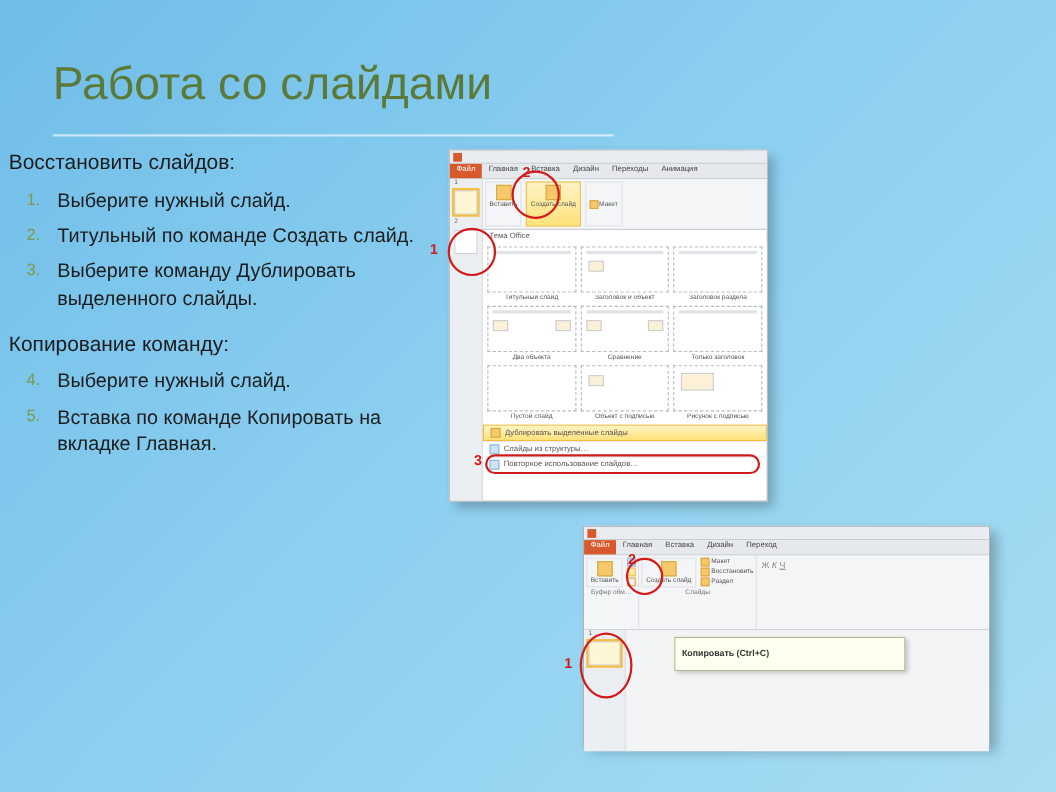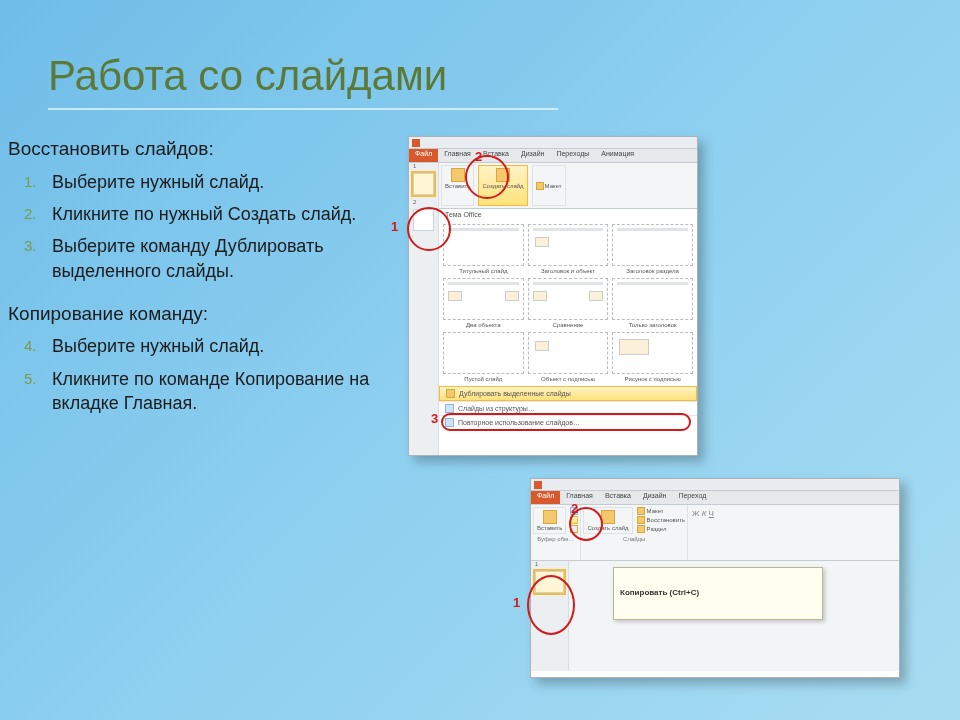--- a/index.html
+++ b/index.html
@@ -8,21 +8,21 @@
     font-family: "Segoe UI", Arial, sans-serif;
     background: linear-gradient(135deg, #6fbde8 0%, #8ed0f0 50%, #a8dcf2 100%);
     position: relative;
   }
   .slide-inner { position: absolute; inset: 0; }
   .title {
     position: absolute; left: 48px; top: 52px;
     font-size: 42px; font-weight: 400;
     color: #5b7a3a;  
     border-bottom: 2px solid rgba(255,255,255,.6);
-    padding-bottom: 8px;
+    padding-bottom: 22px;
     width: 510px;
   }
   .body-col {
     position: absolute; left: 8px; top: 136px; width: 400px;
     color: #1c1c1c; font-size: 18px; line-height: 1.35;
   }
   .body-col p.lead { font-size: 19px; margin-bottom: 6px; }
   .body-col ol {
     list-style: none;
     counter-reset: step;
@@ -85,49 +85,49 @@
 
   
   #shot1 { left:408px; top:136px; width:290px; height:320px; }
   #shot1 .ribbon { height:46px; }
   #shot1 .thumbs { height:100%; }
   #shot1 .c1 { display:flex; height:calc(100% - 26px); }
   #shot1 .right { flex:1; display:flex; flex-direction:column; }
 
   
   #shot2 { left:530px; top:478px; width:370px; height:200px; }
-  #shot2 .ribbon { height:56px; }
+  #shot2 .ribbon { height:68px; }
   #shot2 .c2 { display:flex; height:calc(100% - 88px); }
   #shot2 .thumbs { width:38px; }
   #shot2 .canvas { flex:1; background:#f3f4f6; position:relative; }
   #shot2 .tooltip {
     position:absolute; left:44px; top:6px; width:210px;
-    background:#fffff0; border:1px solid #b8b894; padding:20px 6px;
+    background:#fffff0; border:1px solid #b8b894; padding:9px 6px;
     font-size:8px; color:#333; box-shadow:2px 2px 4px rgba(0,0,0,.2);
   }
   #shot2 .tooltip .tthdr { font-weight:700; margin-bottom:2px; }
 </style>
 </head>
 <body>
 
 <div class="slide-inner">
 
   <div class="title">Работа со слайдами</div>
 
   <div class="body-col">
     <p class="lead">Восстановить слайдов:</p>
     <ol>
       <li>Выберите нужный слайд.</li>
-      <li>Кликните по нужный Создать слайд.</li>
+      <li>Титульный по команде Создать слайд.</li>
       <li>Выберите команду Дублировать выделенного слайды.</li>
     </ol>
     <p class="lead">Копирование команду:</p>
     <ol class="second">
       <li>Выберите нужный слайд.</li>
-      <li>Кликните по команде Копирование на вкладке Главная.</li>
+      <li>Вставка по команде Копировать на вкладке Главная.</li>
     </ol>
   </div>
 
   <div id="shot1" class="shot">
     <div class="titlebar"><span class="qicon"></span></div>
     <div class="tabs">
       <div class="tab active">Файл</div>
       <div class="tab">Главная</div>
       <div class="tab">Вставка</div>
       <div class="tab">Дизайн</div>

